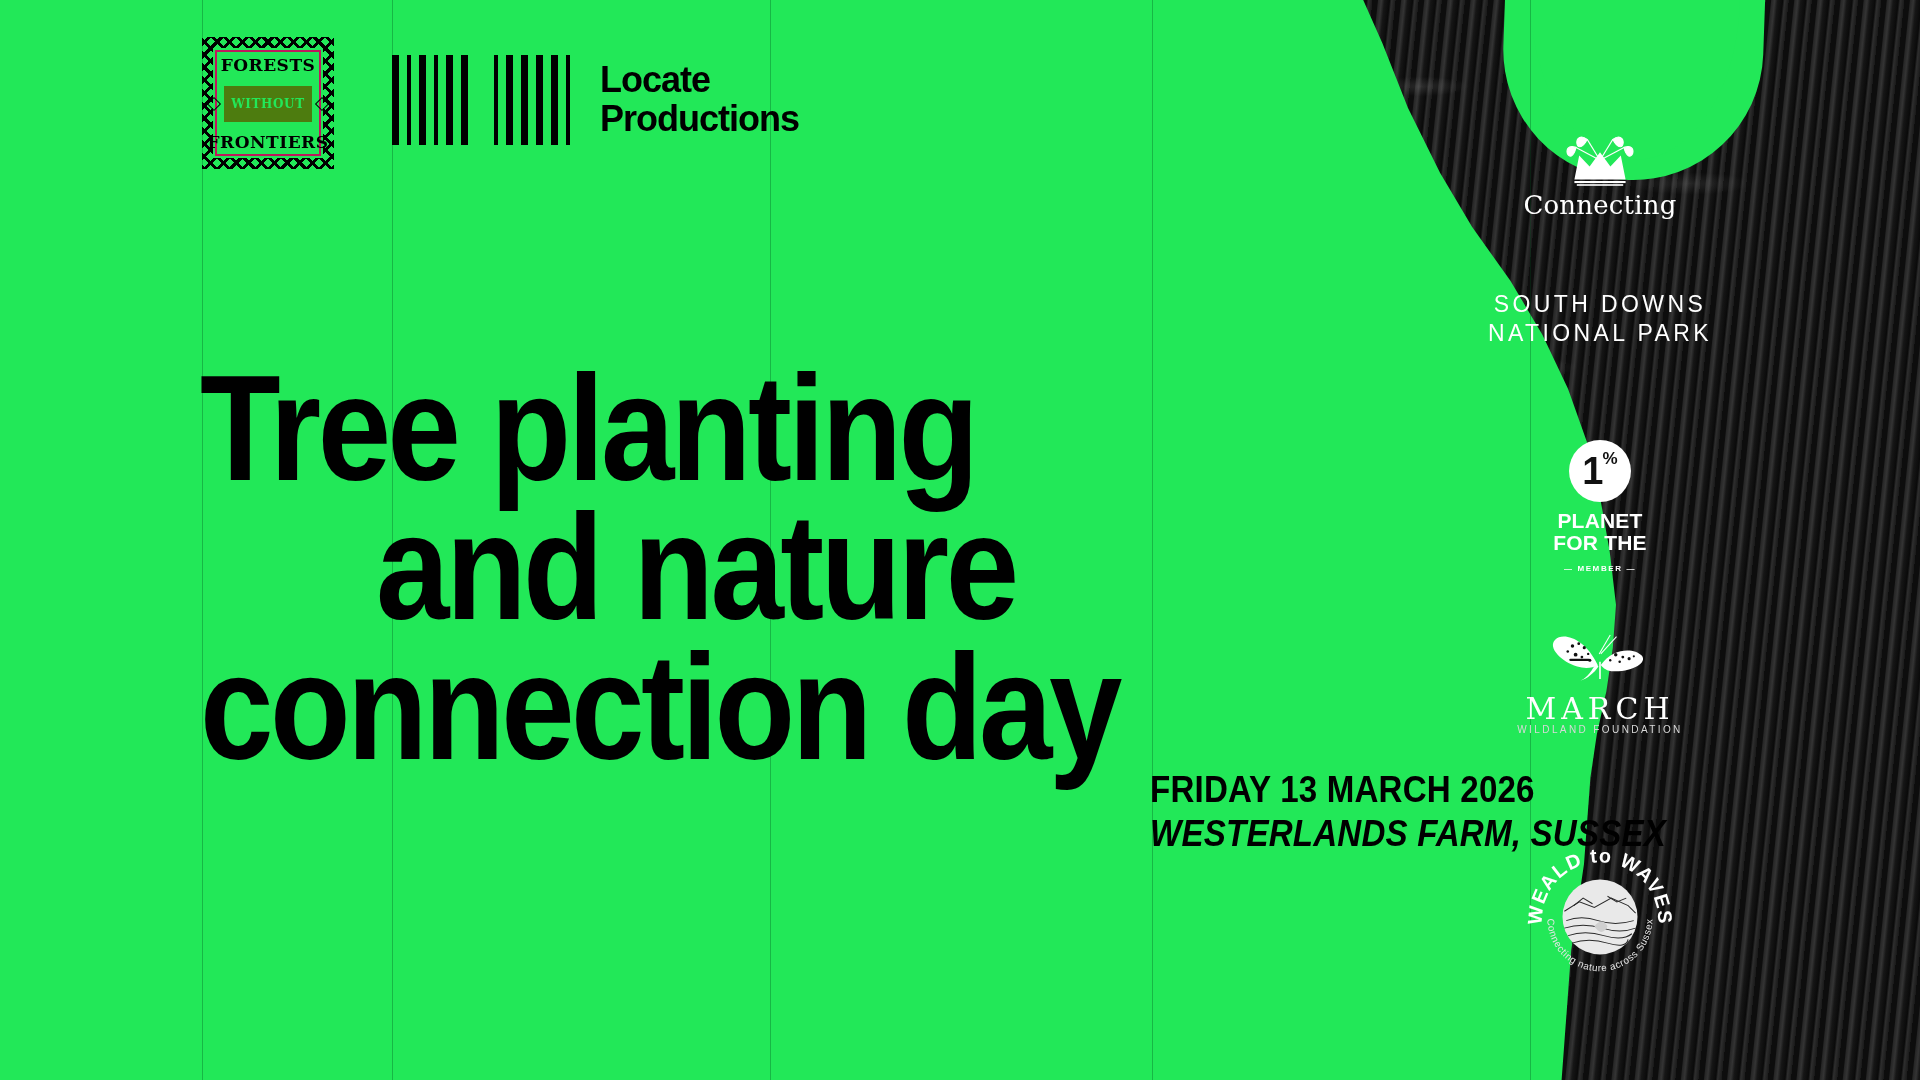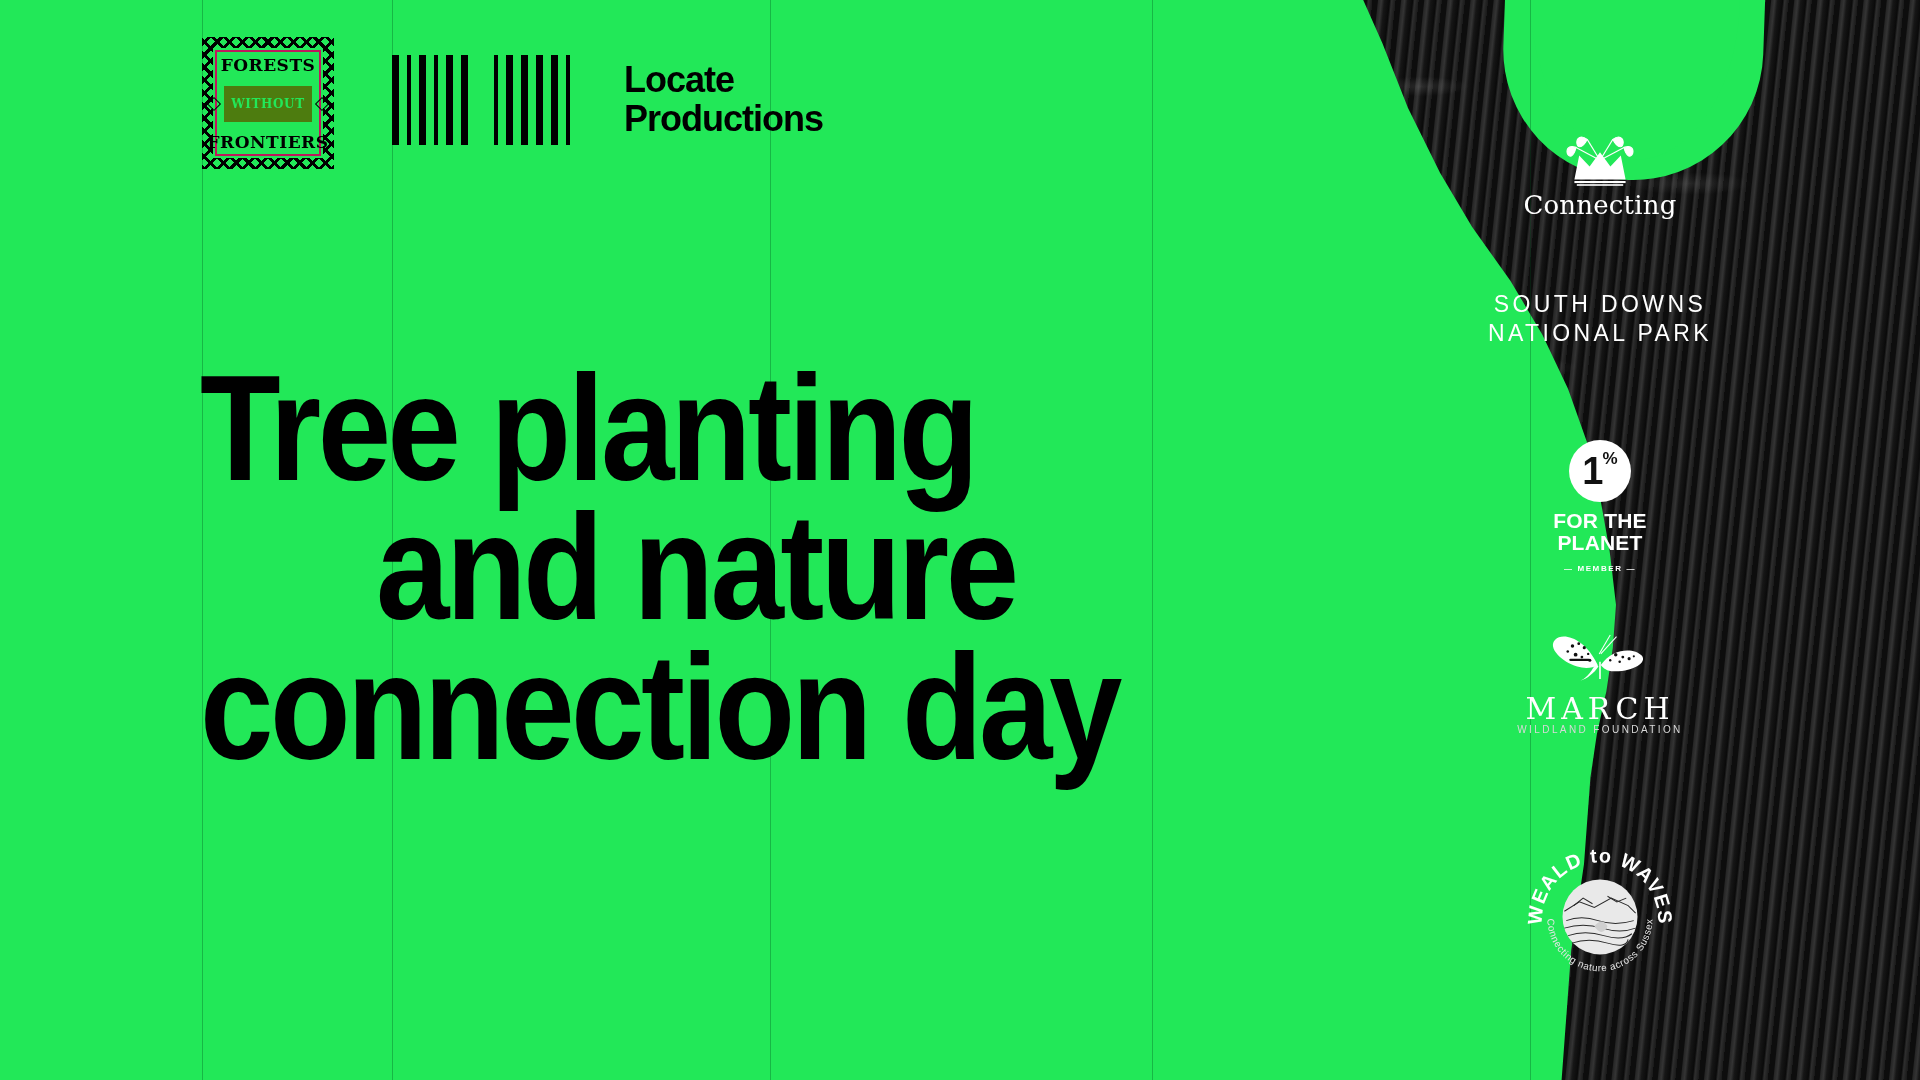--- a/index.html
+++ b/index.html
@@ -104,21 +104,20 @@
   
   .locate{position:absolute;left:392px;top:55px;display:flex;align-items:center;gap:30px;}
   .barcode{display:flex;align-items:flex-start;height:90px;}
   .bargrp{display:flex;align-items:flex-start;gap:8px;}
   .bargrp+.bargrp{margin-left:26px;}
   .bar{background:#000;height:90px;}
   .locate-txt{
     font-family:"Liberation Sans",sans-serif;
     font-weight:700;font-size:36px;line-height:1.08;color:#000;
     letter-spacing:-1px;
-    margin-left:24px;
   }
 
   
   .headline{
     position:absolute;left:200px;top:258px;z-index:4;
     color:#000;
     font-family:"Liberation Sans Narrow","Liberation Sans",sans-serif;
     font-weight:700;font-size:150px;line-height:.93;
     letter-spacing:-4px;
     transform:scaleX(.88);transform-origin:left top;
@@ -234,20 +233,24 @@
     </div>
   </div>
 
   <h1 class="headline">
     <span class="l1">Tree planting</span>
     <span class="l2">and nature</span>
     <span class="l3">connection day</span>
   </h1>
 
 
+  <div class="event">
+    <span class="date">FRIDAY 13 MARCH 2026</span>
+    <span class="venue">WESTERLANDS FARM, SUSSEX</span>
+  </div>
 
   <div class="sponsors">
 
     <div class="sponsor s-west">
       <svg class="crown" viewBox="0 0 120 72">
         <g fill="#fff" stroke="#fff" stroke-width="1.4">
           <path d="M60 40 L44 14" fill="none"></path>
           <path d="M60 40 L76 14" fill="none"></path>
           <path d="M60 40 L30 24" fill="none"></path>
           <path d="M60 40 L90 24" fill="none"></path>
@@ -266,22 +269,22 @@
     <div class="sponsor s-sdnp">
       <div class="sdnp-l">SOUTH DOWNS</div>
       <div class="sdnp-l">NATIONAL PARK</div>
     </div>
 
     <div class="sponsor s-plan">
       <div class="pct-circle">
         <span class="pct-num">1</span>
         <span class="pct-sign">%</span>
       </div>
+      <div class="plan-l">PLANET</div>
       <div class="plan-l">FOR THE</div>
-      <div class="plan-l">PLANET</div>
       <div class="plan-member">— MEMBER —</div>
     </div>
 
     <div class="sponsor s-knepp">
       <svg class="butterfly" viewBox="0 0 150 78">
         <g fill="#fff">
           <path d="M72 44 C56 10 28 2 18 12 C8 22 26 40 46 46 C56 49 66 48 72 44 Z"></path>
           <path d="M76 44 C92 22 118 22 128 32 C136 41 116 53 92 52 C84 52 79 48 76 44 Z"></path>
           <path d="M70 42 C62 56 56 62 50 64 C58 62 68 54 73 46 Z"></path>
           <path d="M74 40 L74 62 L76 62 L76 40 Z"></path>

